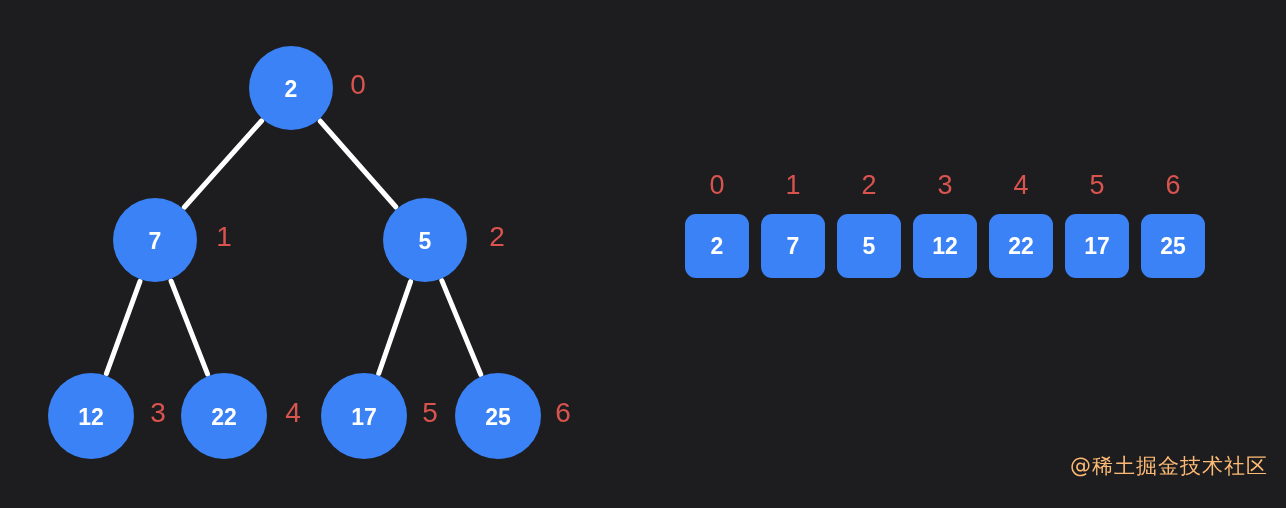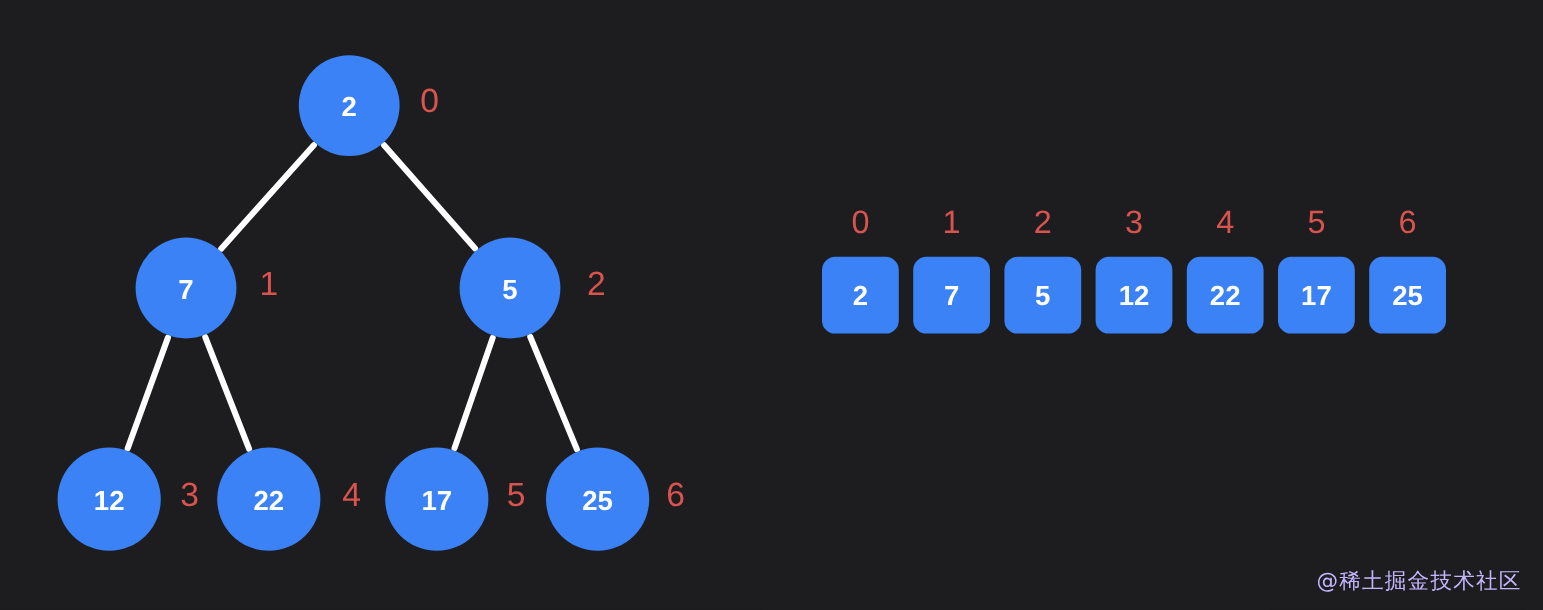--- a/index.html
+++ b/index.html
@@ -79,23 +79,23 @@
     font-size: 23px;
     font-weight: bold;
     display: flex;
     align-items: center;
     justify-content: center;
     font-family: "Liberation Sans", sans-serif;
   }
   #watermark {
     position: absolute;
     right: 18px;
-    bottom: 12px;
-    color: #c4b5fd;
-    font-size: 18px;
+    bottom: 28px;
+    color: #fdba74;
+    font-size: 21px;
     font-family: "DejaVu Sans", sans-serif;
     letter-spacing: 1px;
     user-select: none;
   }
 </style>
 </head>
 <body>
 
 <div id="canvas">
 

